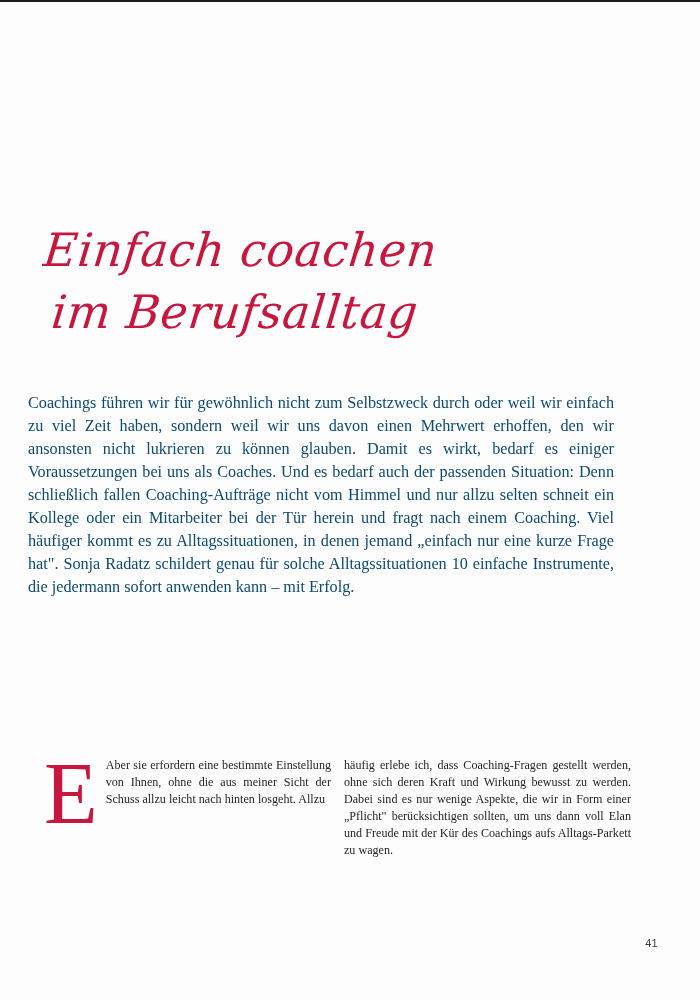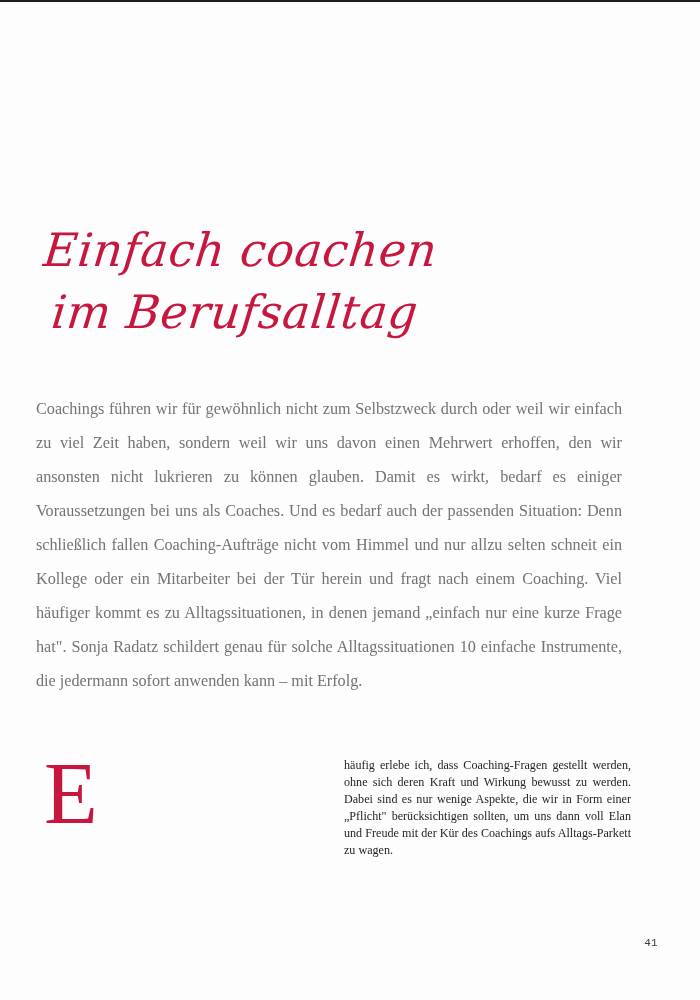--- a/index.html
+++ b/index.html
@@ -54,28 +54,28 @@
     transform: skewX(-6deg);
     transform-origin: left center;
   }
   .headline-line.second {
     margin-left: 8px;
   }
 
   
   .lead {
     position: absolute;
-    left: 36px;
+    left: 28px;
     top: 392px;
     width: 586px;
     font-size: 16.2px;
-    line-height: 34px;
+    line-height: 23px;
     text-align: justify;
     text-justify: inter-word;
-    color: #737373;
+    color: #0c4a6e;
   }
   .lead p {
     margin: 0;
   }
 
   
   .columns {
     position: absolute;
     left: 44px;
     top: 757px;
@@ -107,21 +107,21 @@
   }
 
   
   .folio {
     position: absolute;
     right: 42px;
     top: 936px;
     font-size: 11px;
     line-height: 14px;
     color: #3a3a3a;
-    font-family: Liberation Mono, monospace;
+    font-family: Liberation Sans, sans-serif;
     letter-spacing: 0.3px;
     margin-left: 24px;
   }
 </style>
 </head>
 <body>
 
 <div class="scan-edge-top"></div>
 
 <div class="page">
@@ -132,20 +132,21 @@
   </h1>
 
   <div class="lead">
     <p>Coachings führen wir für gewöhnlich nicht zum Selbstzweck durch oder weil wir einfach zu viel Zeit haben, sondern weil wir uns davon einen Mehrwert erhoffen, den wir ansonsten nicht lukrieren zu können glauben. Damit es wirkt, bedarf es einiger Voraussetzungen bei uns als Coaches. Und es bedarf auch der passenden Situation: Denn schließlich fallen Coaching-Aufträge nicht vom Himmel und nur allzu selten schneit ein Kollege oder ein Mitarbeiter bei der Tür herein und fragt nach einem Coaching. Viel häufiger kommt es zu Alltagssituationen, in denen jemand „einfach nur eine kurze Frage hat". Sonja Radatz schildert genau für solche Alltagssituationen 10 einfache Instrumente, die jedermann sofort anwenden kann – mit Erfolg.</p>
   </div>
 
   <div class="columns">
 
     <div class="col col-left">
       <p><span class="dropcap">E</span></p>
+      <p>Aber sie erfordern eine bestimmte Einstellung von Ihnen, ohne die aus meiner Sicht der Schuss allzu leicht nach hinten losgeht. Allzu</p>
     </div>
 
     <div class="col col-right">
       <p>häufig erlebe ich, dass Coaching-Fragen gestellt werden, ohne sich deren Kraft und Wirkung bewusst zu werden. Dabei sind es nur wenige Aspekte, die wir in Form einer „Pflicht" berücksichtigen sollten, um uns dann voll Elan und Freude mit der Kür des Coachings aufs Alltags-Parkett zu wagen.</p>
     </div>
 
   </div>
 
   <div class="folio">41</div>
 

